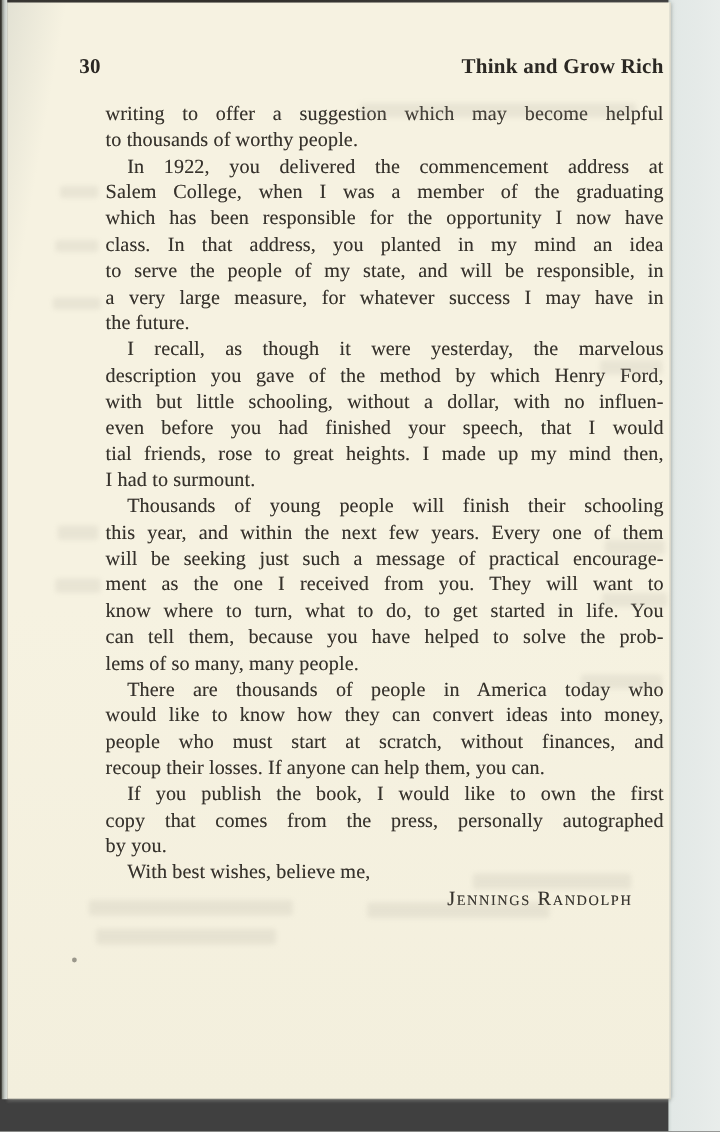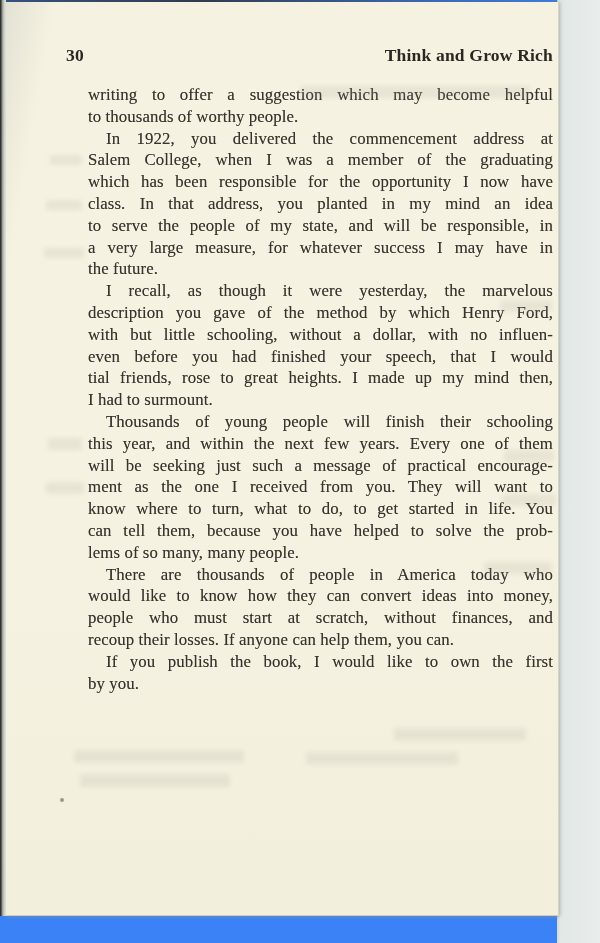--- a/index.html
+++ b/index.html
@@ -5,21 +5,21 @@
   html, body { margin: 0; padding: 0; }
   body {
     width: 600px; height: 943px;
     font-family: "Liberation Serif", "DejaVu Serif", serif;
     background: #edeeec;
     overflow: hidden;
   }
   .scan {
     position: relative;
     width: 600px; height: 943px;
-    background: #3b82f6;
+    background: #404040;
     overflow: hidden;
   }
   
   .backdrop-right {
     position: absolute; top: 0; right: 0;
     width: 43px; height: 943px;
     background: linear-gradient(to right, #cfd8d5 0, #e2e8e6 3px, #e5eae8 55%, #e9edeb 100%);
   }
   
   .left-edge {
@@ -128,23 +128,26 @@
         <div class="line just">will be seeking just such a message of practical encourage-</div>
         <div class="line just">ment as the one I received from you. They will want to</div>
         <div class="line just">know where to turn, what to do, to get started in life. You</div>
         <div class="line just">can tell them, because you have helped to solve the prob-</div>
         <div class="line">lems of so many, many people.</div>
         <div class="line just ind">There are thousands of people in America today who</div>
         <div class="line just">would like to know how they can convert ideas into money,</div>
         <div class="line just">people who must start at scratch, without finances, and</div>
         <div class="line">recoup their losses. If anyone can help them, you can.</div>
         <div class="line just ind">If you publish the book, I would like to own the first</div>
+        <div class="line just">copy that comes from the press, personally autographed</div>
         <div class="line">by you.</div>
+        <div class="line ind">With best wishes, believe me,</div>
       </div>
 
+    <div class="signature">Jennings Randolph</div>
 
     <div class="ghost" style="left:294px; top:84px;  width:230px; height:12px;"></div>
     <div class="ghost" style="left:44px;  top:153px; width:32px;  height:10px;"></div>
     <div class="ghost" style="left:40px;  top:198px; width:36px;  height:10px;"></div>
     <div class="ghost" style="left:38px;  top:246px; width:40px;  height:10px;"></div>
     <div class="ghost" style="left:494px; top:298px; width:52px;  height:12px;"></div>
     <div class="ghost" style="left:42px;  top:436px; width:34px;  height:12px;"></div>
     <div class="ghost" style="left:40px;  top:480px; width:38px;  height:12px;"></div>
     <div class="ghost" style="left:498px; top:448px; width:50px;  height:12px;"></div>
     <div class="ghost" style="left:496px; top:492px; width:54px;  height:12px;"></div>

